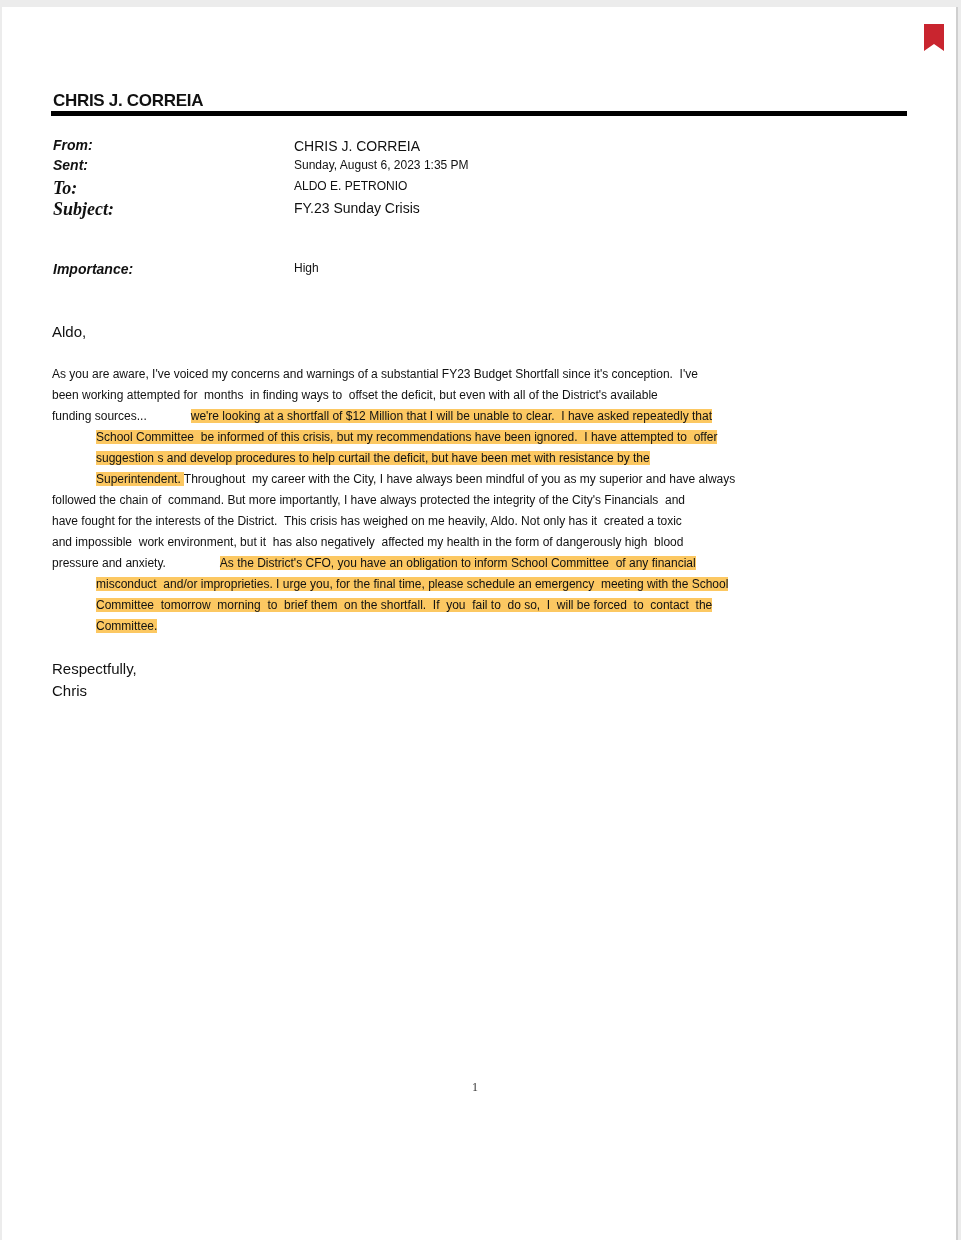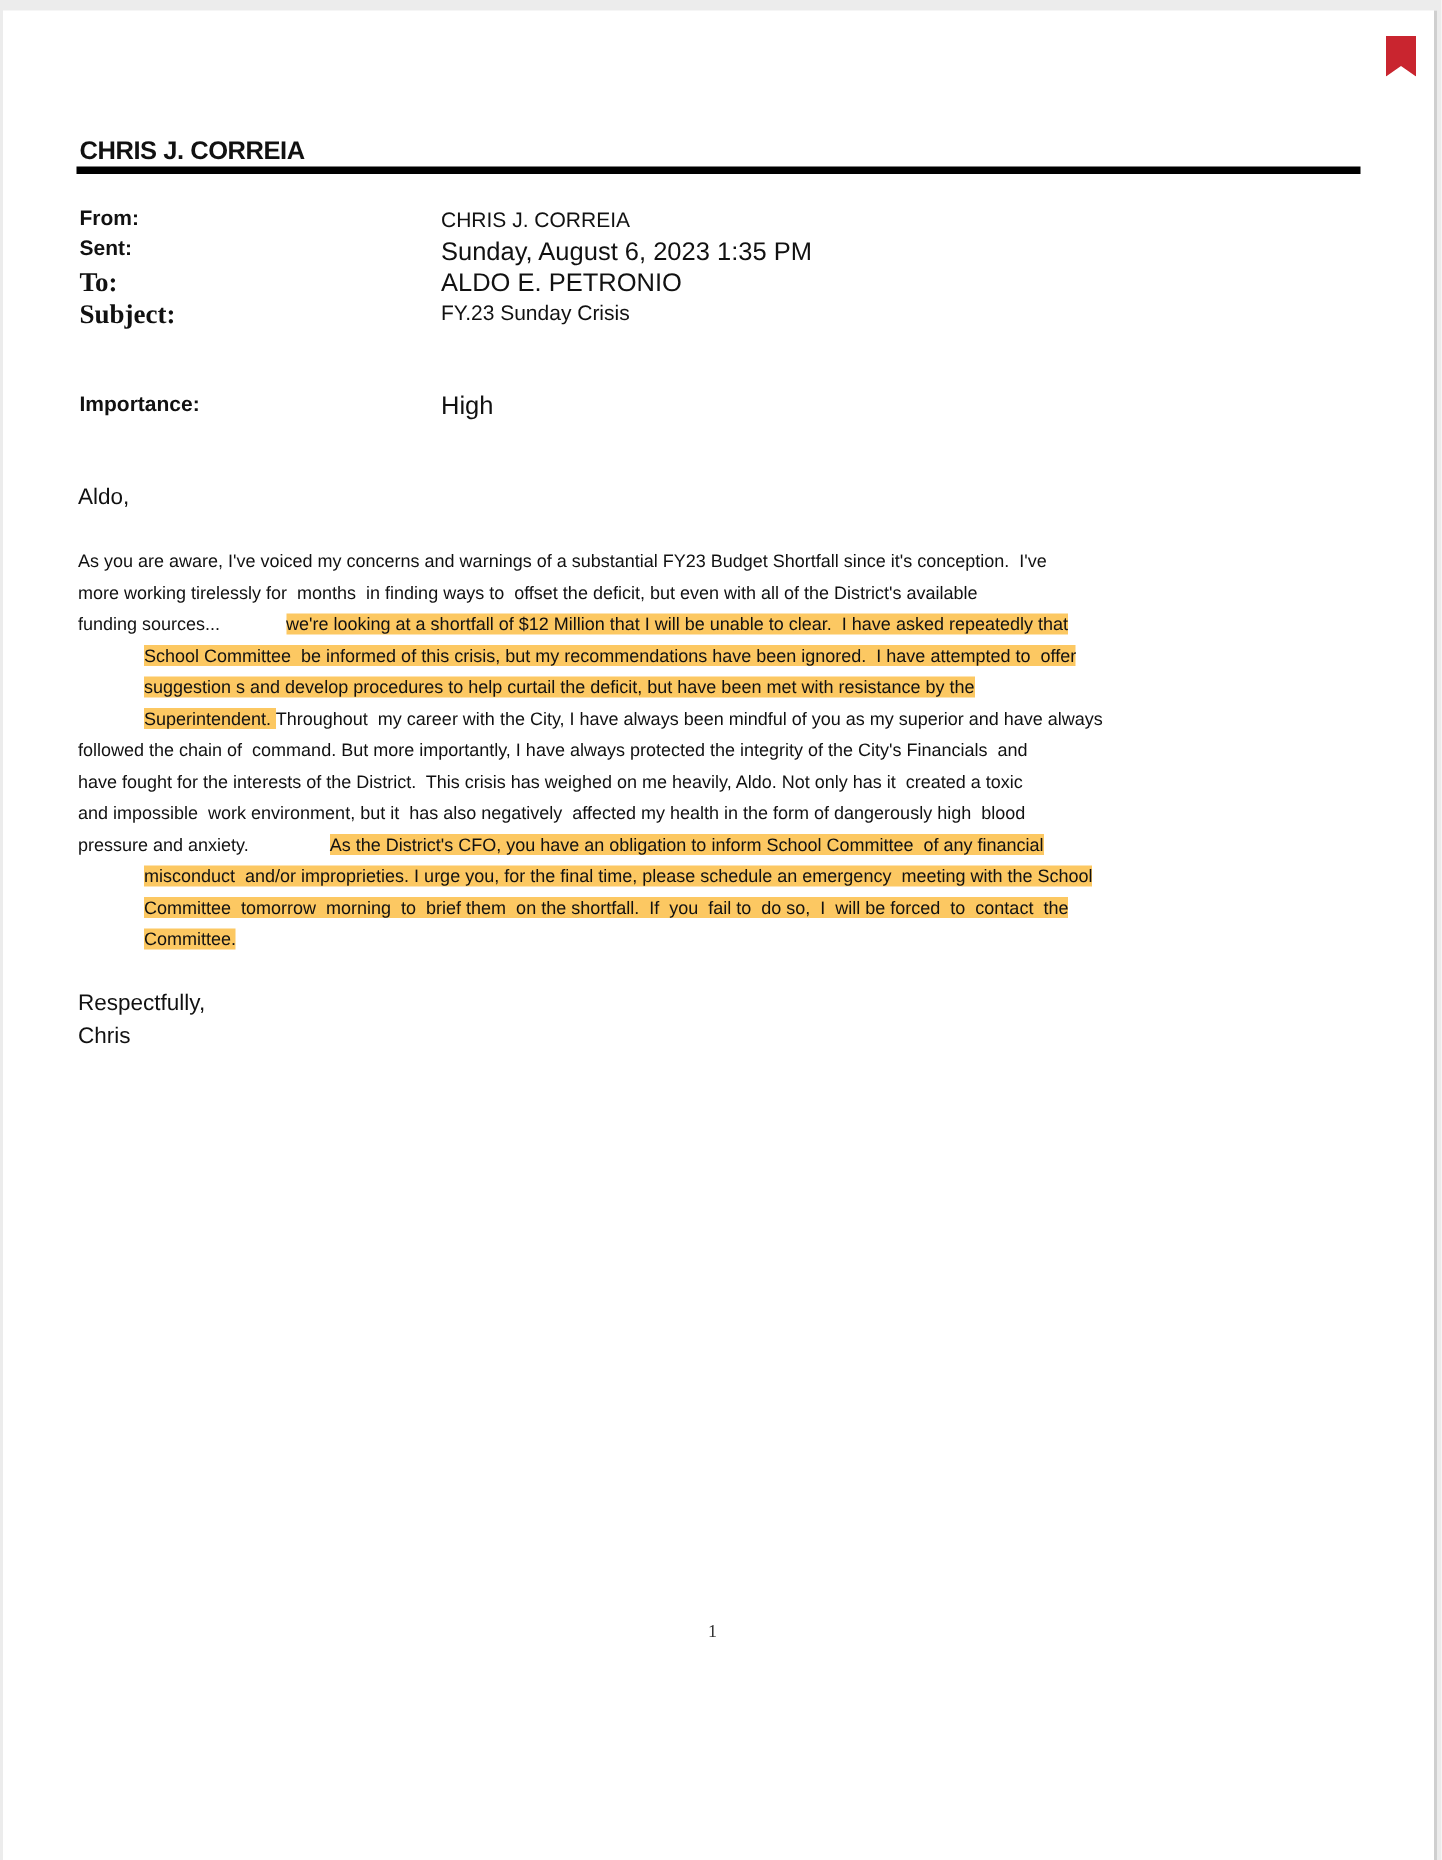--- a/index.html
+++ b/index.html
@@ -1,23 +1,23 @@
 <!DOCTYPE html>
 <html><head>
 <meta charset="utf-8">
 <style>
   html, body { margin:0; padding:0; }
   body { width:961px; height:1240px; background:#ececec; position:relative; overflow:hidden; font-family:"Liberation Sans", sans-serif; color:#111; }
   .page { position:absolute; left:2px; top:7px; width:956px; height:1237px; background:#fff; border-right:2px solid #cfcfcf; border-bottom:2px solid #d8d8d8; box-sizing:border-box;padding-left:16px; }
   .bookmark { position:absolute; left:922px; top:17px; width:20px; height:27px; }
   .name-heading { position:absolute; left:51px; top:84px; font-size:17px; font-weight:bold; letter-spacing:-0.3px; }
   .rule { position:absolute; left:49px; top:104px; width:856px; height:5px; background:#000; }
-  .hdr-label { position:absolute; left:51px; font-size:14px; font-weight:bold; }
+  .hdr-label { position:absolute; left:51px; font-size:14px; font-weight:bold;font-style:italic; }
   .hdr-label.serif { font-family:"Liberation Serif", serif; font-size:18px; }
-  .hdr-value { position:absolute; left:292px; font-size:17px; }
+  .hdr-value { position:absolute; left:292px; font-size:12px; }
   .hdr-value.small { font-size:14px; }
   .body-line { position:absolute; left:50px; font-size:12px; white-space:pre; line-height:21px; }
   .hl { background:#fcc862;margin-left:44px; }
   .greeting, .closing, .signature { position:absolute; left:50px; font-size:15px; }
   .page-num { position:absolute; left:470px; top:1073px; font-family:"Liberation Serif", serif; font-size:12px; color:#333; }
 </style>
 </head>
 <body>
 
 <div class="page">
@@ -41,21 +41,21 @@
   <div class="hdr-label serif" style="top:192px">Subject:</div>
   <div class="hdr-value small" style="top:193px">FY.23 Sunday Crisis</div>
 
   <div class="hdr-label" style="top:254px">Importance:</div>
   <div class="hdr-value" style="top:254px">High</div>
 
   <div class="greeting" style="top:316px">Aldo,</div>
 
   <div id="body-lines">
       <div class="body-line" style="top: 357px;"><span>As you are aware, I've voiced my concerns and warnings of a substantial FY23 Budget Shortfall since it's conception.  I've</span></div>
-      <div class="body-line" style="top: 378px;"><span>more working tirelessly for  months  in finding ways to  offset the deficit, but even with all of the District's available</span></div>
+      <div class="body-line" style="top: 378px;"><span>been working attempted for  months  in finding ways to  offset the deficit, but even with all of the District's available</span></div>
       <div class="body-line" style="top: 399px;"><span>funding sources...</span><span class="hl">we're looking at a shortfall of $12 Million that I will be unable to clear.  I have asked repeatedly that</span></div>
       <div class="body-line" style="top: 420px;"><span class="hl">School Committee  be informed of this crisis, but my recommendations have been ignored.  I have attempted to  offer</span></div>
       <div class="body-line" style="top: 441px;"><span class="hl">suggestion s and develop procedures to help curtail the deficit, but have been met with resistance by the</span></div>
       <div class="body-line" style="top: 462px;"><span class="hl">Superintendent. </span><span>Throughout  my career with the City, I have always been mindful of you as my superior and have always</span></div>
       <div class="body-line" style="top: 483px;"><span>followed the chain of  command. But more importantly, I have always protected the integrity of the City's Financials  and</span></div>
       <div class="body-line" style="top: 504px;"><span>have fought for the interests of the District.  This crisis has weighed on me heavily, Aldo. Not only has it  created a toxic</span></div>
       <div class="body-line" style="top: 525px;"><span>and impossible  work environment, but it  has also negatively  affected my health in the form of dangerously high  blood</span></div>
       <div class="body-line" style="top: 546px;"><span>pressure and anxiety.   </span><span class="hl">As the District's CFO, you have an obligation to inform School Committee  of any financial</span></div>
       <div class="body-line" style="top: 567px;"><span class="hl">misconduct  and/or improprieties. I urge you, for the final time, please schedule an emergency  meeting with the School</span></div>
       <div class="body-line" style="top: 588px;"><span class="hl">Committee  tomorrow  morning  to  brief them  on the shortfall.  If  you  fail to  do so,  I  will be forced  to  contact  the</span></div>

